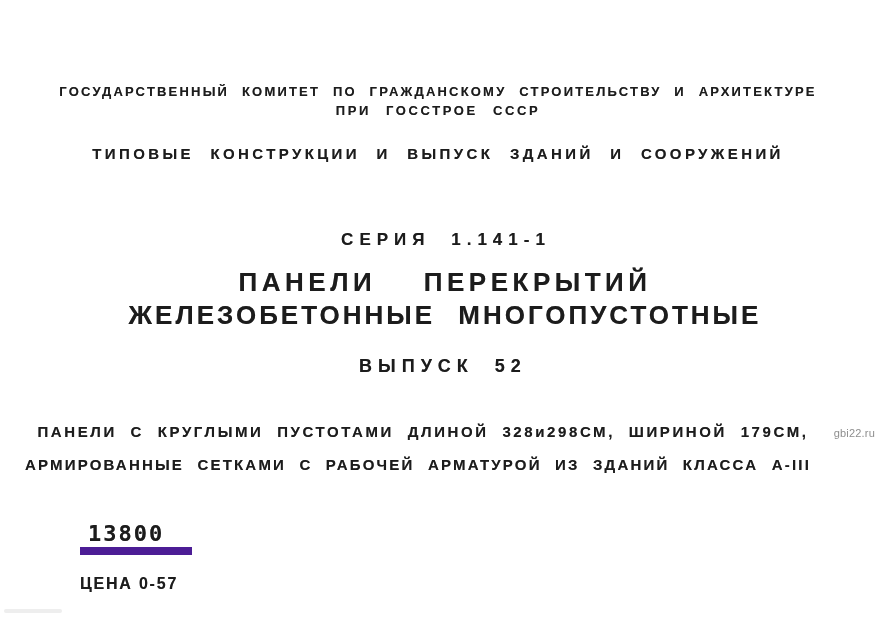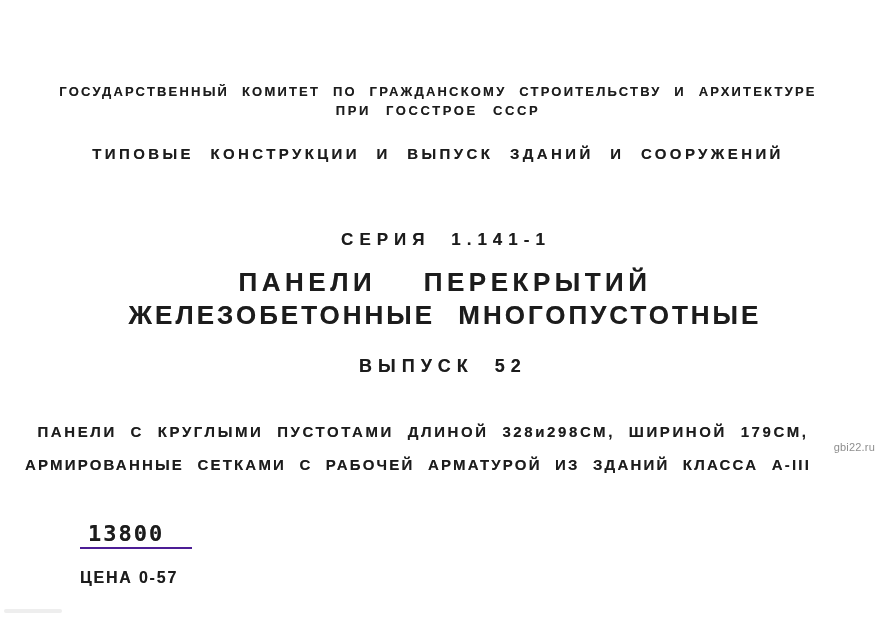--- a/index.html
+++ b/index.html
@@ -37,35 +37,35 @@
     top: 521px;
   }
   .stamp-code {
     display: block;
     width: 104px;
     font-family: "DejaVu Sans Mono", monospace;
     font-weight: bold;
     font-size: 22px;
     letter-spacing: 2px;
     padding: 0 0 1px 8px;
-    border-bottom: 2px solid #4c1d95;
+    border-bottom: 8px solid #4c1d95;
     text-shadow: 0 0 0.5px rgba(30,30,30,0.6);
   }
   .price-label {
     display: block;
     margin-top: 20px;
     font-family: Liberation Sans, sans-serif;
     font-weight: bold;
     font-size: 16px;
     letter-spacing: 1.8px;
     text-shadow: 0 0 0.5px rgba(30,30,30,0.6);
   }
   .watermark {
     position: absolute;
-    top: 441px;
+    top: 427px;
     right: 1px;
     font-size: 11px;
     font-weight: normal;
     color: #8e8e8e;
     letter-spacing: 0.2px;
     text-shadow: none;
   }
   .scan-artifact {
     position: absolute;
     left: 4px;

